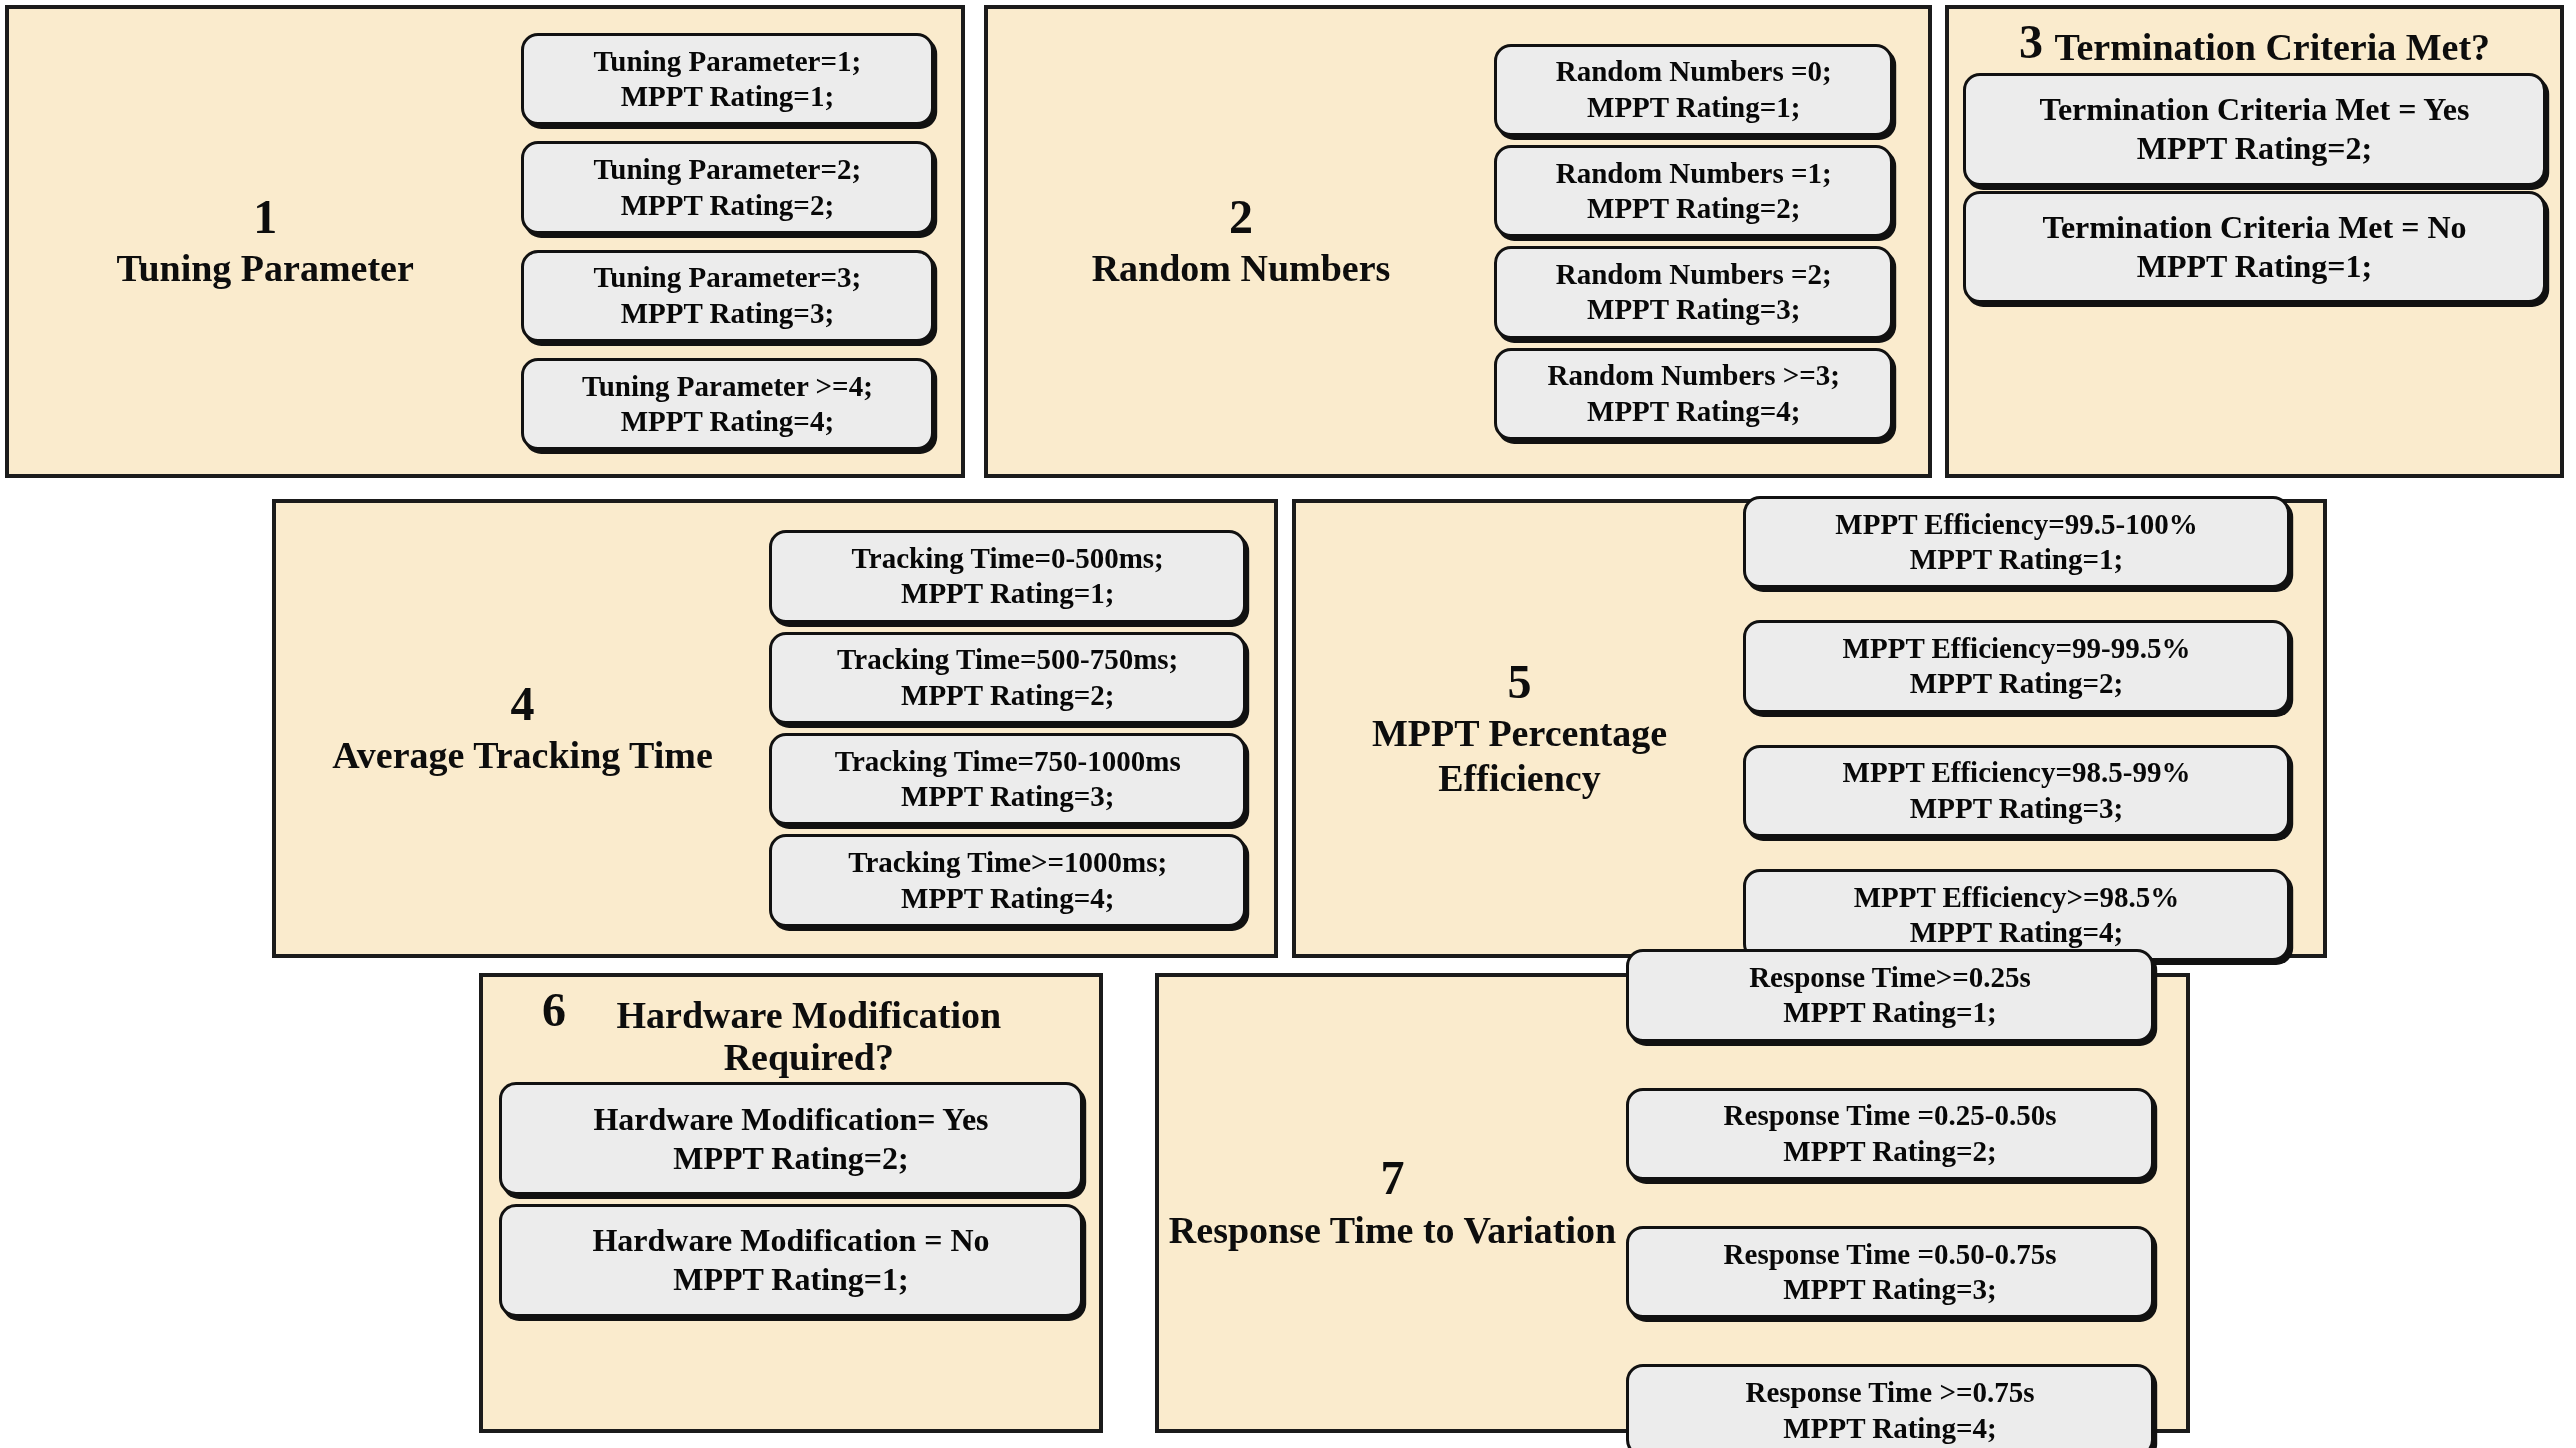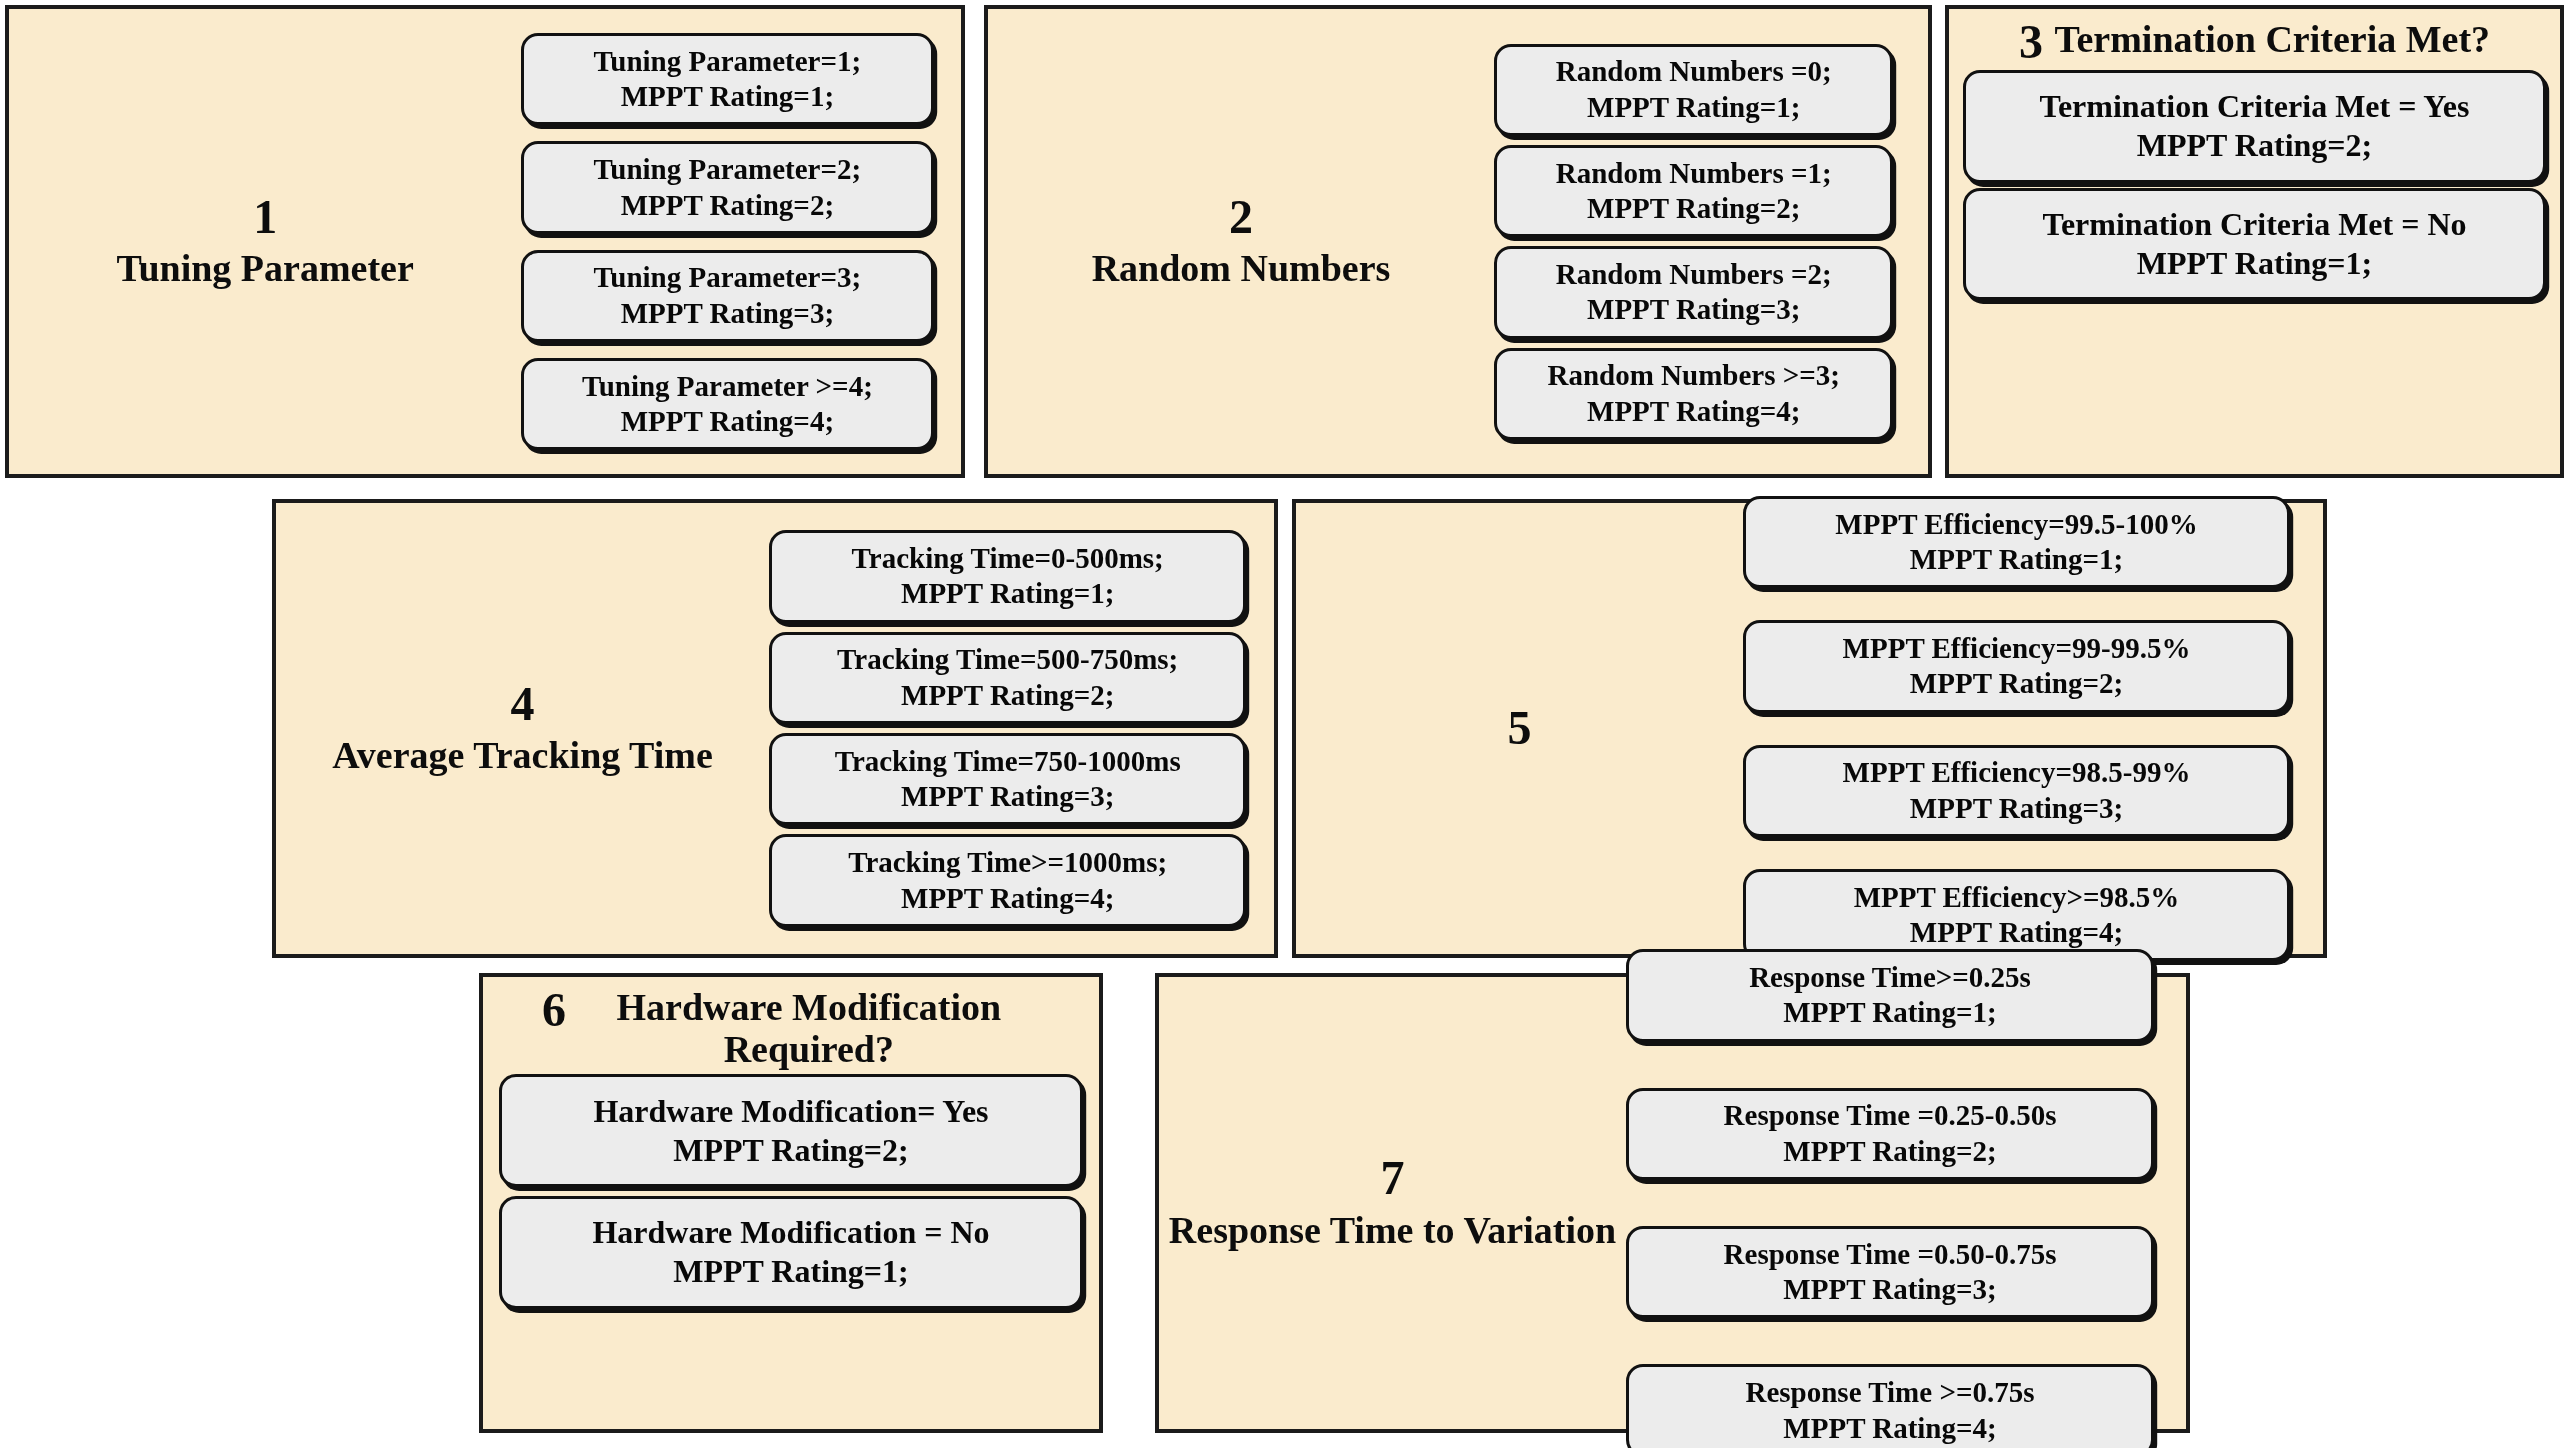--- a/index.html
+++ b/index.html
@@ -37,21 +37,21 @@
     margin-top:3.9px;
   }
   
   .title-row{
     display:flex;align-items:flex-start;justify-content:center;
     gap:11.7px;flex-wrap:wrap;
     text-align:center;padding:9px 11.7px 3.9px 11.7px;
     box-sizing:border-box;color:#0d0d0d;font-weight:700;
   }
   .title-row .title-num{font-size:48px;line-height:1.0;}
-  .title-row .title-txt{font-size:38px;line-height:1.1;margin-top:1px;max-width:78%;}
+  .title-row .title-txt{font-size:38px;line-height:1.1;margin-top:9px;max-width:78%;}
 
   .rules-col{
     display:flex;flex-direction:column;justify-content:center;
     box-sizing:border-box;
     gap:9px;
   }
   .rule{
     background:#ECECEC;
     border:3.9px solid #111;
     border-radius:17px;
@@ -152,20 +152,21 @@
     <div class="rule">Tracking Time=750-1000ms
 MPPT Rating=3;</div>
     <div class="rule">Tracking Time&gt;=1000ms;
 MPPT Rating=4;</div>
   </div>
 </div>
 
 <div class="panel p-split" id="panel-5">
   <div class="title-col">
     <span class="title-num">5</span>
+    <span class="title-txt">MPPT Percentage Efficiency</span>
   </div>
   <div class="rules-col">
     <div class="rule">MPPT Efficiency=99.5-100%
 MPPT Rating=1;</div>
     <div class="rule">MPPT Efficiency=99-99.5%
 MPPT Rating=2;</div>
     <div class="rule">MPPT Efficiency=98.5-99%
 MPPT Rating=3;</div>
     <div class="rule">MPPT Efficiency&gt;=98.5%
 MPPT Rating=4;</div>

